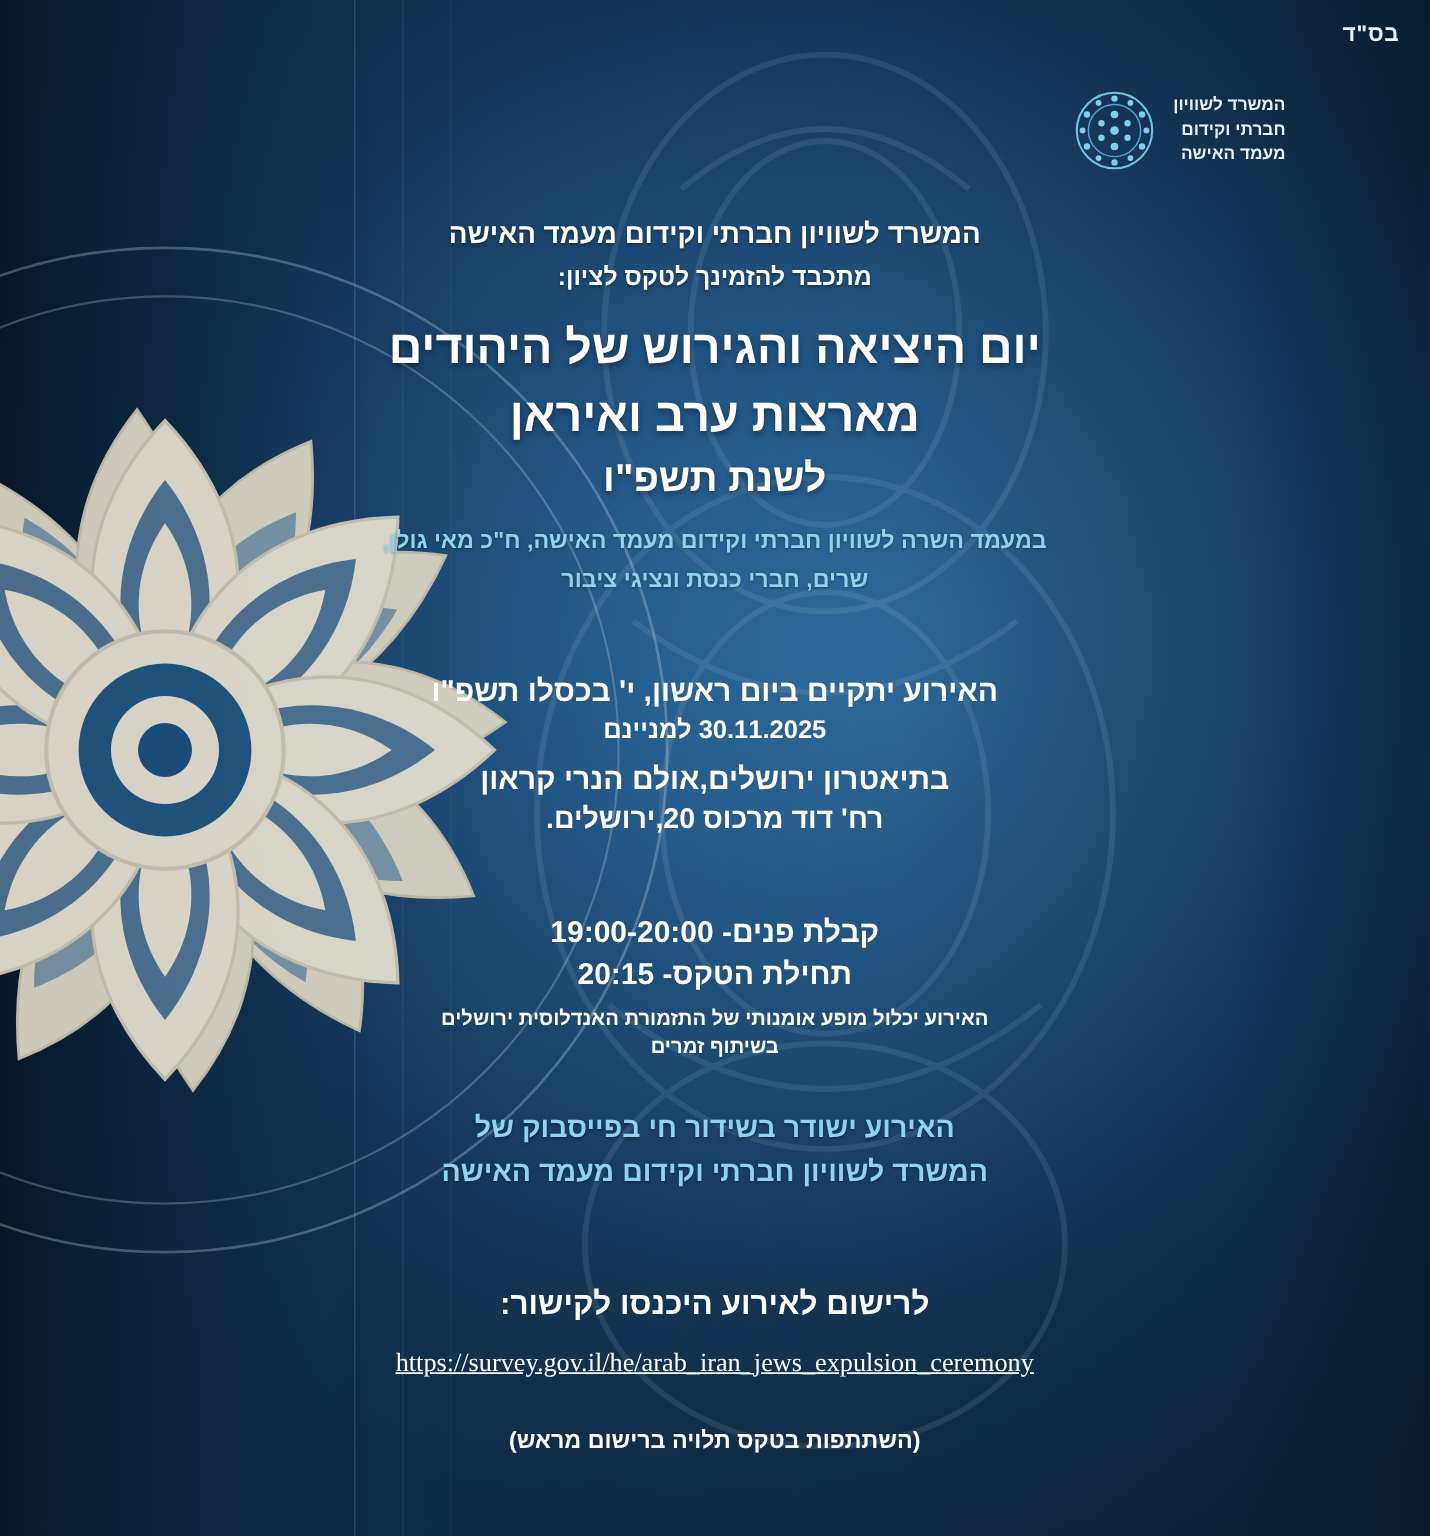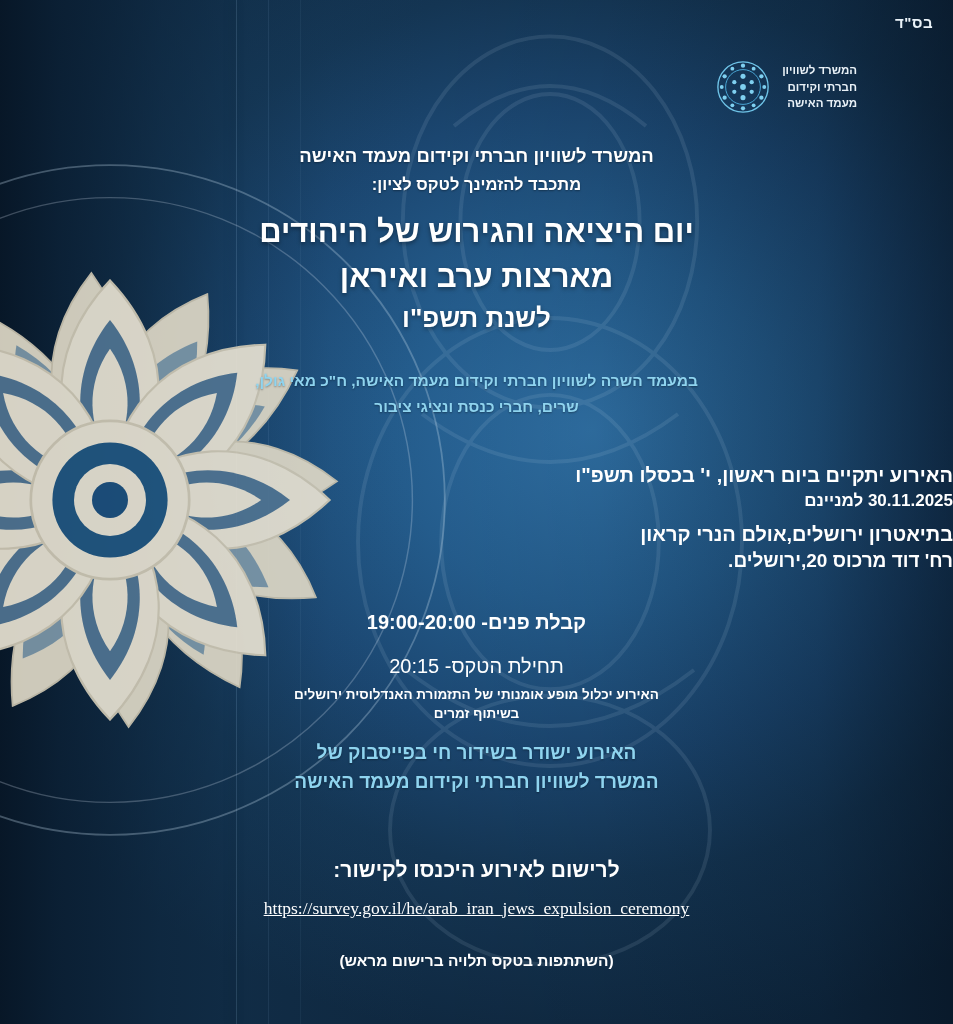--- a/index.html
+++ b/index.html
@@ -131,44 +131,43 @@
   .title {
     top: 210px;
     line-height: 1.45;
     text-shadow: 0 2px 4px rgba(0,0,0,0.4);
   }
   .title .t1 { display:block; font-size: 31px; font-weight: bold; color: #ffffff; }
   .title .t2 { display:block; font-size: 31px; font-weight: bold; color: #ffffff; }
   .title .t3 { display:block; font-size: 26px; font-weight: bold; color: #ffffff; }
 
   .dignitaries {
-    top: 368px;
+    top: 348px;
     color: #8fd4ef;
     font-size: 15.5px;
     font-weight: bold;
     line-height: 1.65;
     text-shadow: 0 1px 2px rgba(0,0,0,0.35);
   }
 
   .details {
-    top: 461px;
+    top: 447px;
     line-height: 1.42;
-    text-align: right;
   }
   .details .d1 { display:block; font-size: 20px; font-weight: bold; }
   .details .d2 { display:block; font-size: 17px; font-weight: bold; }
   .details .d3 { display:block; font-size: 20px; font-weight: bold; margin-top: 6px; }
   .details .d4 { display:block; font-size: 19px; font-weight: bold; }
 
   .times {
     top: 608px;
     line-height: 1.42;
   }
   .times .p1 { display:block; font-size: 20px; font-weight: bold; }
-  .times .p2 { display:block; font-size: 20px; font-weight: normal; margin-top: 16px; }
+  .times .p2 { display:block; font-size: 20px; font-weight: bold; }
   .times .p3 { display:block; font-size: 13.5px; font-weight: bold; margin-top: 4px; }
   .times .p4 { display:block; font-size: 13.5px; font-weight: bold; }
 
   .live {
     top: 738px;
     color: #8fd4ef;
     font-size: 19px;
     font-weight: bold;
     line-height: 1.55;
     text-shadow: 0 1px 2px rgba(0,0,0,0.35);

